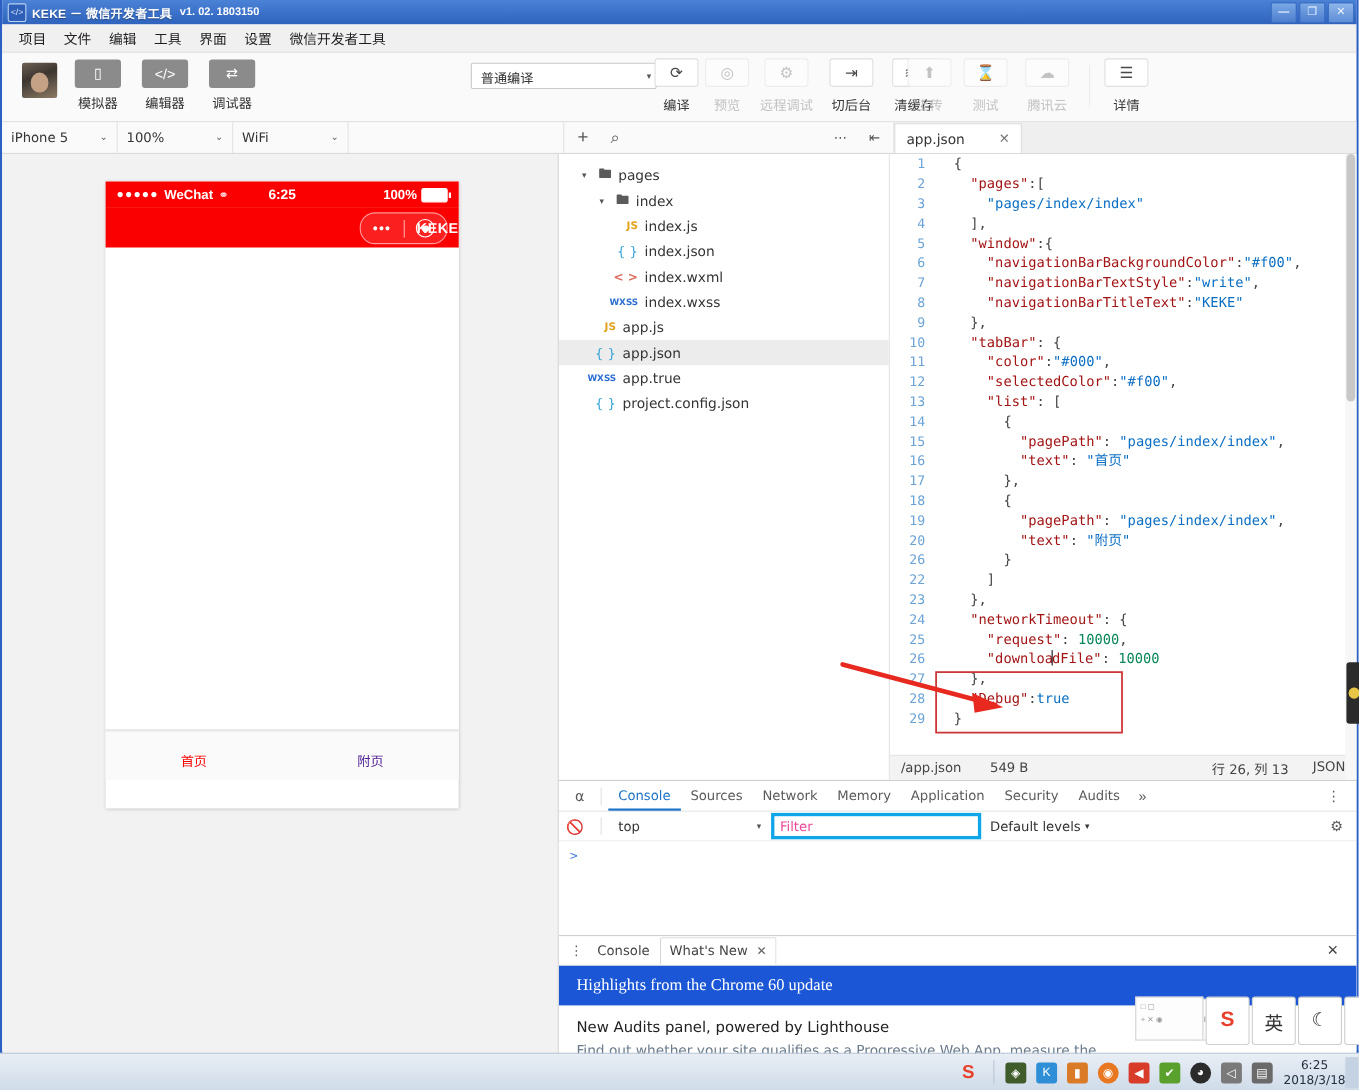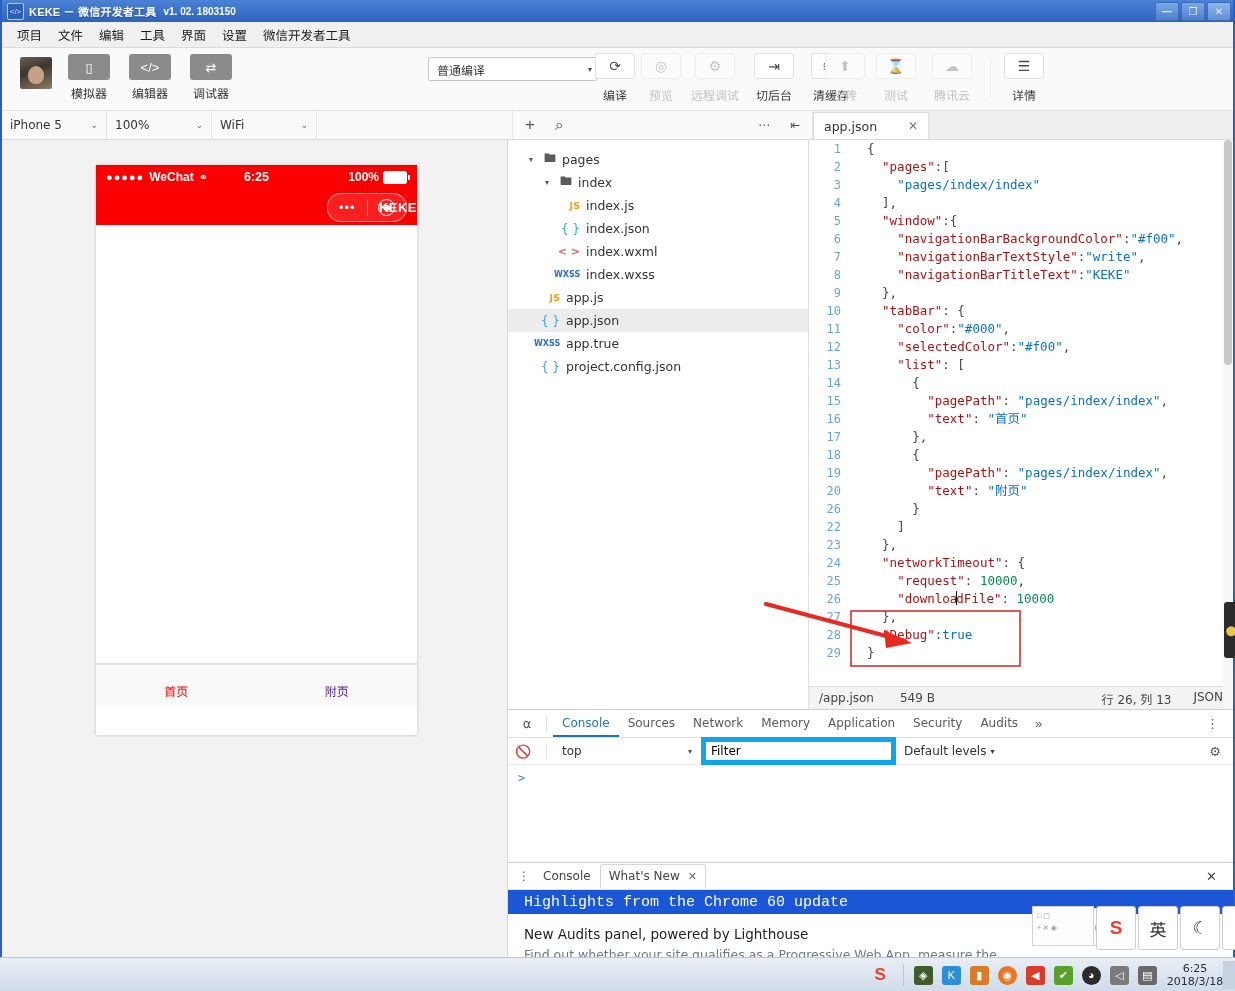--- a/index.html
+++ b/index.html
@@ -172,44 +172,44 @@
   .dt-more{padding:0 8px;color:#5a5a5a;font-size:13px;cursor:pointer;}
   .dt-kebab{margin-left:auto;padding:0 8px;color:#5a5a5a;font-size:13px;
     letter-spacing:0;line-height:8px;cursor:pointer;}
   .dt-filter{height:26px;display:flex;align-items:center;border-bottom:1px solid #e8e8e8;
     padding:0 6px;gap:8px;background:#fff;}
   .ban{width:18px;text-align:center;color:#777;font-size:13px;cursor:pointer;}
   .ctxsel{width:130px;height:18px;border:1px solid transparent;display:flex;align-items:center;
     font-size:12px;color:#333;
     font-family:"DejaVu Sans","Liberation Sans",sans-serif;}
   .ctxsel .caret{margin-left:auto;font-size:8px;color:#555;}
-  .filterbox{width:175px;height:18px;border:5px solid #0ea5e9;background:#fff;
-    padding:0 5px;font-size:12px;color:#000000;display:flex;align-items:center;
+  .filterbox{width:175px;height:18px;border:3px solid #0ea5e9;background:#fff;
+    padding:0 5px;font-size:12px;color:#ec4899;display:flex;align-items:center;
     font-family:"DejaVu Sans","Liberation Sans",sans-serif;}
   .levels{font-size:12px;color:#333;display:flex;align-items:center;gap:4px;
     font-family:"DejaVu Sans","Liberation Sans",sans-serif;}
   .gear{margin-left:auto;font-size:13px;color:#5a5a5a;padding-right:6px;cursor:pointer;}
   .console-body{flex:1;background:#fff;padding:6px 10px;position:relative;}
   .prompt{color:#4a7fd4;font-size:12px;
     font-family:"DejaVu Sans Mono","Liberation Mono",monospace;}
 
   
   .drawer{border-top:1px solid #cfcfcf;background:#fff;}
   .dr-tabs{height:26px;display:flex;align-items:center;padding:0 6px;
     border-bottom:1px solid #e4e4e4;}
   .dr-kebab{width:20px;text-align:center;color:#666;font-size:12px;line-height:8px;cursor:pointer;}
   .dr-tab{padding:4px 9px;font-size:12px;color:#444;cursor:pointer;
     font-family:"DejaVu Sans","Liberation Sans",sans-serif;}
   .dr-tab.on{border:1px solid #d5d5d5;border-bottom:1px solid #fff;border-radius:2px 2px 0 0;
     display:flex;align-items:center;gap:8px;height:25px;box-sizing:border-box;padding:0 8px;}
   .dr-tab .x{color:#666;font-size:11px;}
   .dr-close{margin-left:auto;padding:0 10px;color:#444;font-size:13px;cursor:pointer;}
-  .wn-head{height:24px;background:#1a56d6;color:#fff;display:flex;align-items:center;
+  .wn-head{height:36px;background:#1a56d6;color:#fff;display:flex;align-items:center;
     padding:0 16px;font-size:15px;
-    font-family:Liberation Mono, monospace;}
+    font-family:Liberation Serif, serif;}
   .wn-body{padding:12px 16px 0;position:relative;}
   .wn-t{font-size:13.5px;color:#222;margin-bottom:5px;
     font-family:"DejaVu Sans","Liberation Sans",sans-serif;}
   .wn-d{font-size:12.5px;color:#6a7a8a;
     font-family:"DejaVu Sans","Liberation Sans",sans-serif;}
   .wn-scroll{position:absolute;right:2px;top:4px;width:9px;height:46px;}
   .wn-scroll .up,.wn-scroll .dn{font-size:8px;color:#888;text-align:center;}
 
   
   .ime{position:absolute;left:1032px;top:906px;display:flex;align-items:stretch;z-index:30;}

